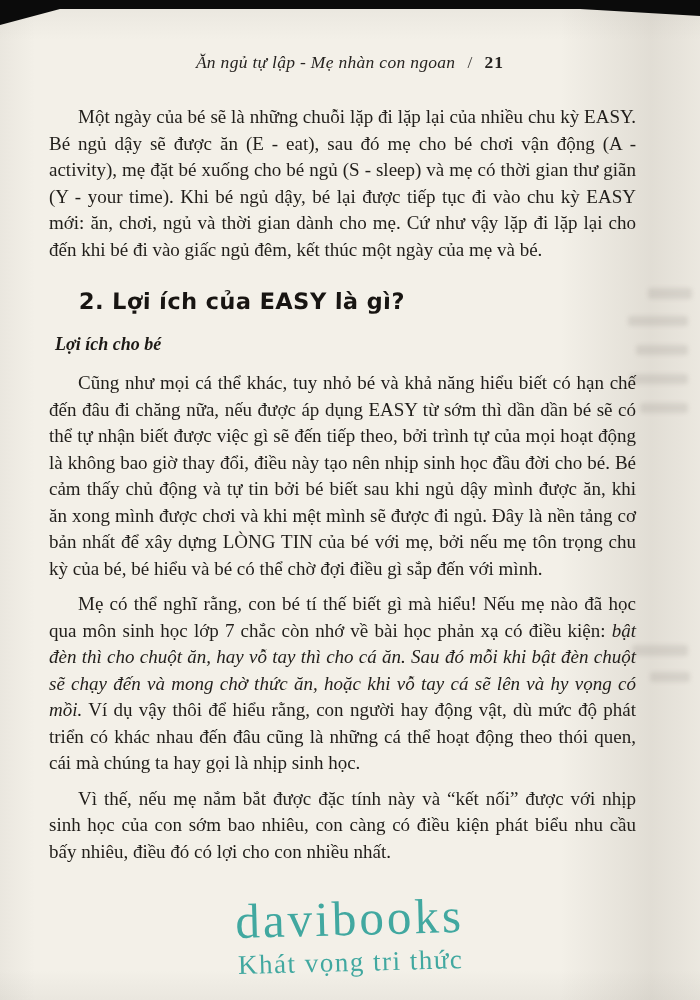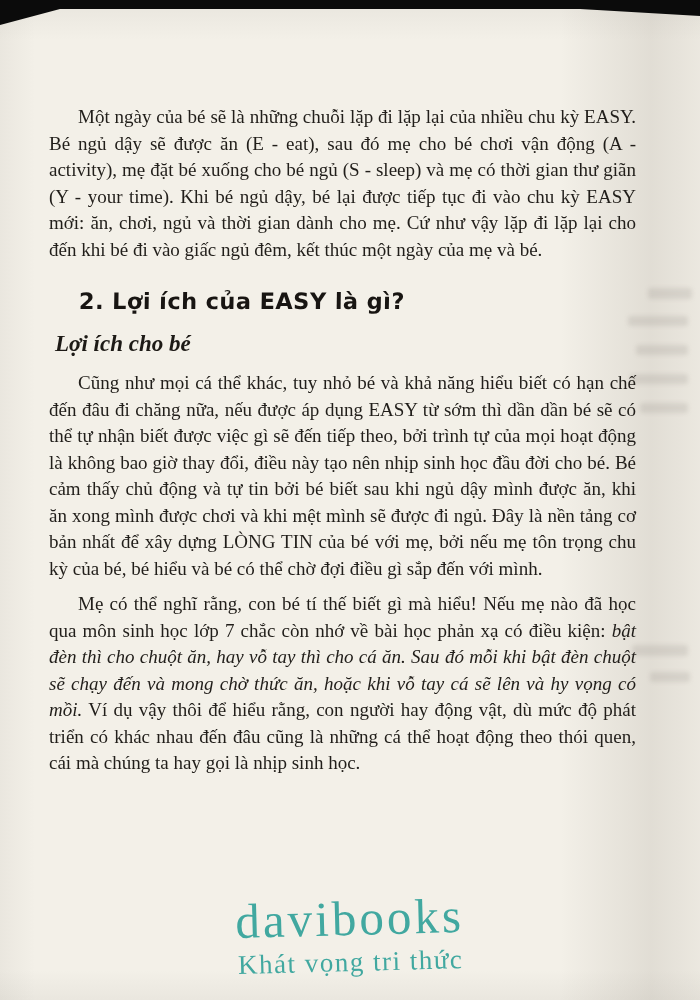--- a/index.html
+++ b/index.html
@@ -71,21 +71,21 @@
     font-size:22.5px;
     letter-spacing:0.4px;
     color:#181512;
     text-indent:30px;
     margin:25px 0 16px 0;
     transform:skewX(-1deg);
   }
   .subheading {
     font-weight:bold;
     font-style:italic;
-    font-size:23px;
+    font-size:18px;
     color:#1d1a16;
     text-indent:6px;
     margin:0 0 13px 0;
   }
   .para em { font-style:italic; }
   
   .watermark {
     position:absolute;
     top:890px; left:0;
     width:100%;
@@ -123,32 +123,36 @@
 </style>
 </head>
 <body>
 
 <div class="page">
 
   <div class="scan-edge-top"></div>
   <div class="scan-corner-left"></div>
   <div class="scan-corner-right"></div>
 
+  <header class="running-head">
+    <span class="rh-title">Ăn ngủ tự lập - Mẹ nhàn con ngoan</span><span class="rh-sep">/</span><span class="rh-num">21</span>
+  </header>
 
   <main class="content">
     <p class="para">Một ngày của bé sẽ là những chuỗi lặp đi lặp lại của nhiều chu kỳ EASY. Bé ngủ dậy sẽ được ăn (E - eat), sau đó mẹ cho bé chơi vận động (A - activity), mẹ đặt bé xuống cho bé ngủ (S - sleep) và mẹ có thời gian thư giãn (Y - your time). Khi bé ngủ dậy, bé lại được tiếp tục đi vào chu kỳ EASY mới: ăn, chơi, ngủ và thời gian dành cho mẹ. Cứ như vậy lặp đi lặp lại cho đến khi bé đi vào giấc ngủ đêm, kết thúc một ngày của mẹ và bé.</p>
 
     <h2 class="section-heading">2. Lợi ích của EASY là gì?</h2>
 
     <h3 class="subheading">Lợi ích cho bé</h3>
 
     <p class="para">Cũng như mọi cá thể khác, tuy nhỏ bé và khả năng hiểu biết có hạn chế đến đâu đi chăng nữa, nếu được áp dụng EASY từ sớm thì dần dần bé sẽ có thể tự nhận biết được việc gì sẽ đến tiếp theo, bởi trình tự của mọi hoạt động là không bao giờ thay đổi, điều này tạo nên nhịp sinh học đầu đời cho bé. Bé cảm thấy chủ động và tự tin bởi bé biết sau khi ngủ dậy mình được ăn, khi ăn xong mình được chơi và khi mệt mình sẽ được đi ngủ. Đây là nền tảng cơ bản nhất để xây dựng LÒNG TIN của bé với mẹ, bởi nếu mẹ tôn trọng chu kỳ của bé, bé hiểu và bé có thể chờ đợi điều gì sắp đến với mình.</p>
 
     <p class="para"><span>Mẹ có thể nghĩ rằng, con bé tí thế biết gì mà hiểu! Nếu mẹ nào đã học qua môn sinh học lớp 7 chắc còn nhớ về bài học phản xạ có điều kiện: </span><em>bật đèn thì cho chuột ăn, hay vỗ tay thì cho cá ăn. Sau đó mỗi khi bật đèn chuột sẽ chạy đến và mong chờ thức ăn, hoặc khi vỗ tay cá sẽ lên và hy vọng có mồi.</em><span> Ví dụ vậy thôi để hiểu rằng, con người hay động vật, dù mức độ phát triển có khác nhau đến đâu cũng là những cá thể hoạt động theo thói quen, cái mà chúng ta hay gọi là nhịp sinh học.</span></p>
 
+    <p class="para">Vì thế, nếu mẹ nắm bắt được đặc tính này và “kết nối” được với nhịp sinh học của con sớm bao nhiêu, con càng có điều kiện phát biểu nhu cầu bấy nhiêu, điều đó có lợi cho con nhiều nhất.</p>
   </main>
 
   <div class="watermark">
     <div class="wm-line1">davibooks</div>
     <div class="wm-line2">Khát vọng tri thức</div>
   </div>
 
   <div class="bleed b1"></div>
   <div class="bleed b2"></div>
   <div class="bleed b3"></div>

